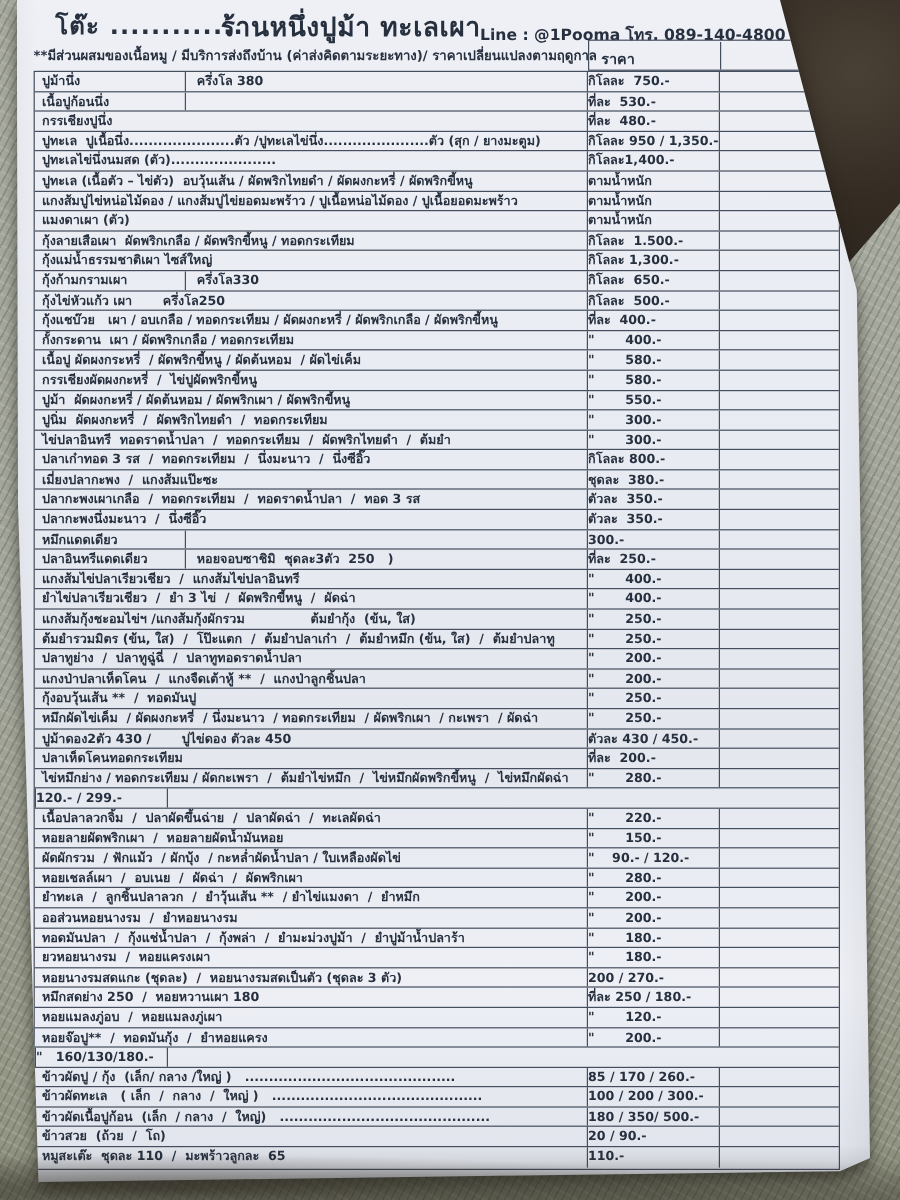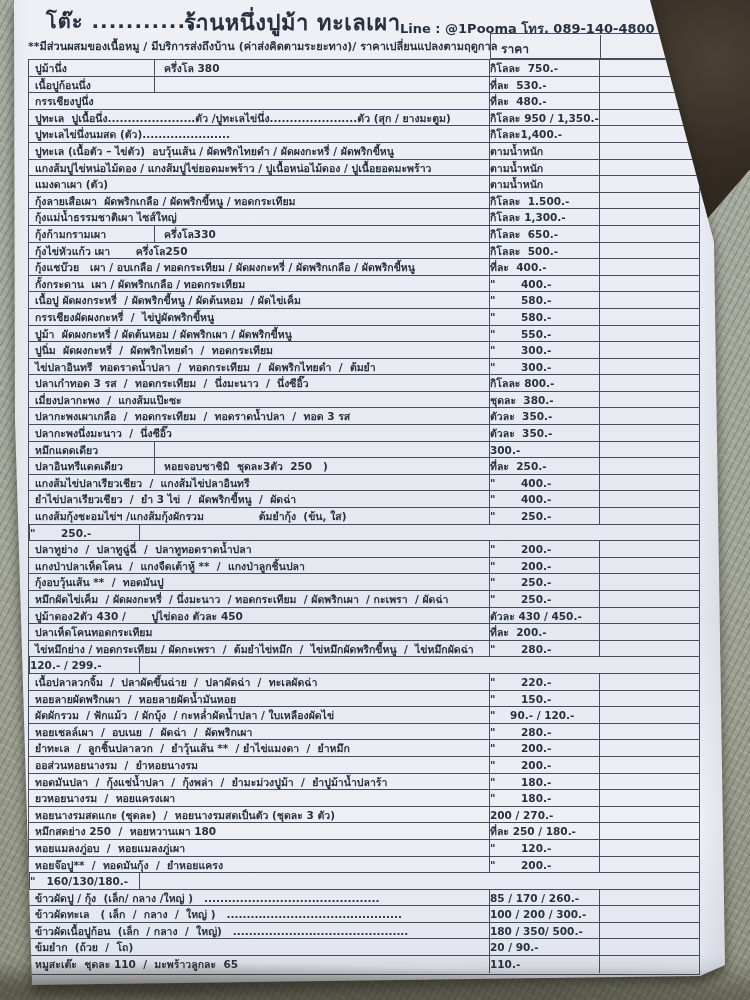--- a/index.html
+++ b/index.html
@@ -229,20 +229,21 @@
           <div class="c-name">ยำไข่ปลาเรียวเชียว  /  ยำ 3 ไข่  /  ผัดพริกขี้หนู  /  ผัดฉ่า</div>
           <div class="c-price">"       400.-</div>
           <div class="c-tail"></div>
         </div>
         <div class="mrow">
           <div class="c-name">แกงส้มกุ้งชะอมไข่ฯ /แกงส้มกุ้งผักรวม               ต้มยำกุ้ง  (ข้น, ใส)</div>
           <div class="c-price">"       250.-</div>
           <div class="c-tail"></div>
         </div>
         <div class="mrow">
+          <div class="c-name">ต้มยำรวมมิตร (ข้น, ใส)  /  โป๊ะแตก  /  ต้มยำปลาเก๋า  /  ต้มยำหมึก (ข้น, ใส)  /  ต้มยำปลาทู</div>
           <div class="c-price">"       250.-</div>
           <div class="c-tail"></div>
         </div>
         <div class="mrow">
           <div class="c-name">ปลาทูย่าง  /  ปลาทูฉู่ฉี่  /  ปลาทูทอดราดน้ำปลา</div>
           <div class="c-price">"       200.-</div>
           <div class="c-tail"></div>
         </div>
         <div class="mrow">
           <div class="c-name">แกงป่าปลาเห็ดโคน  /  แกงจืดเต้าหู้ **  /  แกงป่าลูกชิ้นปลา</div>
@@ -351,21 +352,21 @@
           <div class="c-name">ข้าวผัดทะเล   ( เล็ก  /  กลาง  /  ใหญ่ )   ............................................</div>
           <div class="c-price">100 / 200 / 300.-</div>
           <div class="c-tail"></div>
         </div>
         <div class="mrow">
           <div class="c-name">ข้าวผัดเนื้อปูก้อน  (เล็ก  / กลาง  /  ใหญ่)   ............................................</div>
           <div class="c-price">180 / 350/ 500.-</div>
           <div class="c-tail"></div>
         </div>
         <div class="mrow">
-          <div class="c-name">ข้มยำก  (ถ้วย  /  โถ)</div>
+          <div class="c-name">ข้าวสวย  (ถ้วย  /  โถ)</div>
           <div class="c-price">20 / 90.-</div>
           <div class="c-tail"></div>
         </div>
         <div class="mrow">
           <div class="c-name">หมูสะเต๊ะ  ชุดละ 110  /  มะพร้าวลูกละ  65</div>
           <div class="c-price">110.-</div>
           <div class="c-tail"></div>
         </div>
       </div>
   </div>

